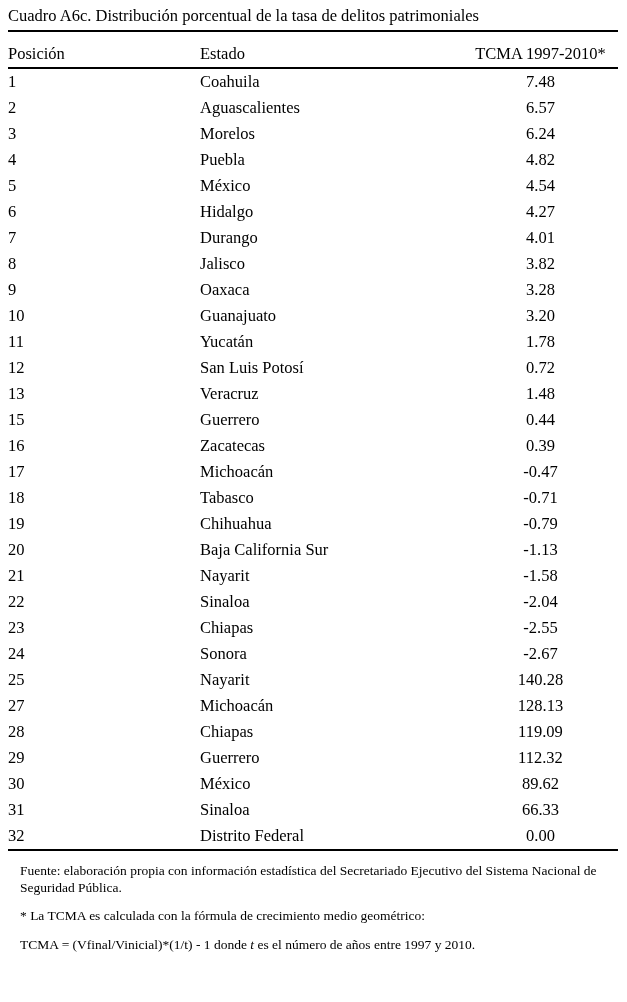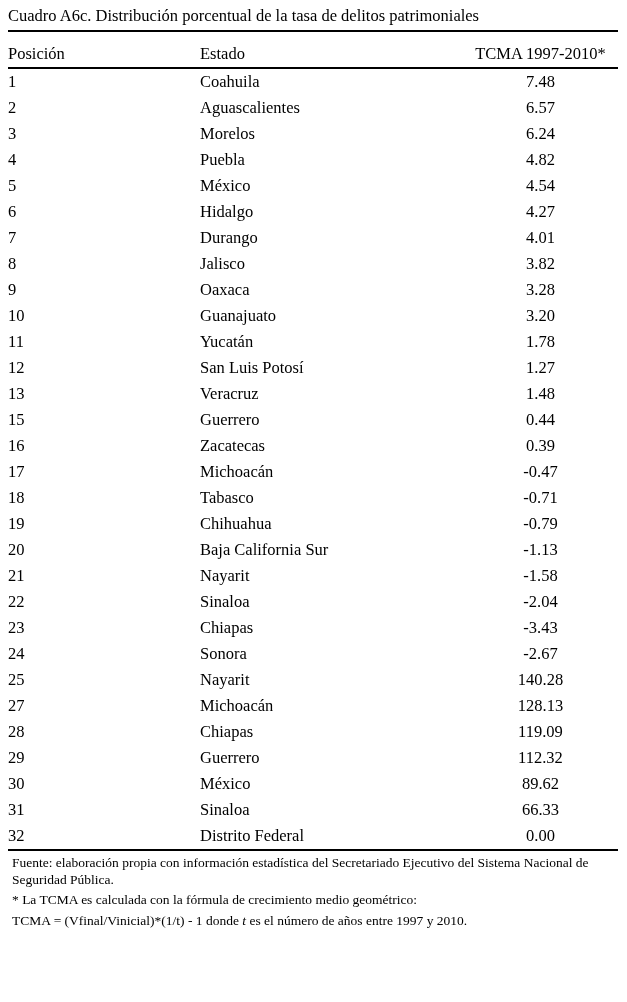--- a/index.html
+++ b/index.html
@@ -39,21 +39,21 @@
     font-size: 16.5px;
     line-height: 26px;
     padding: 0;
     white-space: nowrap;
   }
   .footnotes {
     margin-top: 2px;
     font-size: 13.5px;
     line-height: 16.6px;
   }
-  .footnotes p { margin: 4px; }
+  .footnotes p { margin: 12px; }
   .footnotes .source { max-width: 578px; }
   .formula-var { font-style: italic; }
 </style>
 </head>
 <body>
 
 <div class="page">
 
   <div class="title">
     <div>Cuadro A6c. Distribución porcentual de la tasa de delitos patrimoniales</div>
@@ -124,21 +124,21 @@
           <td class="c3">3.20</td>
         </tr>
         <tr>
           <td class="c1">11</td>
           <td class="c2">Yucatán</td>
           <td class="c3">1.78</td>
         </tr>
         <tr>
           <td class="c1">12</td>
           <td class="c2">San Luis Potosí</td>
-          <td class="c3">1.27</td>
+          <td class="c3">0.72</td>
         </tr>
         <tr>
           <td class="c1">13</td>
           <td class="c2">Veracruz</td>
           <td class="c3">1.48</td>
         </tr>
         <tr>
           <td class="c1">15</td>
           <td class="c2">Guerrero</td>
           <td class="c3">0.44</td>
@@ -174,21 +174,21 @@
           <td class="c3">-1.58</td>
         </tr>
         <tr>
           <td class="c1">22</td>
           <td class="c2">Sinaloa</td>
           <td class="c3">-2.04</td>
         </tr>
         <tr>
           <td class="c1">23</td>
           <td class="c2">Chiapas</td>
-          <td class="c3">-3.43</td>
+          <td class="c3">-2.55</td>
         </tr>
         <tr>
           <td class="c1">24</td>
           <td class="c2">Sonora</td>
           <td class="c3">-2.67</td>
         </tr>
         <tr>
           <td class="c1">25</td>
           <td class="c2">Nayarit</td>
           <td class="c3">140.28</td>

